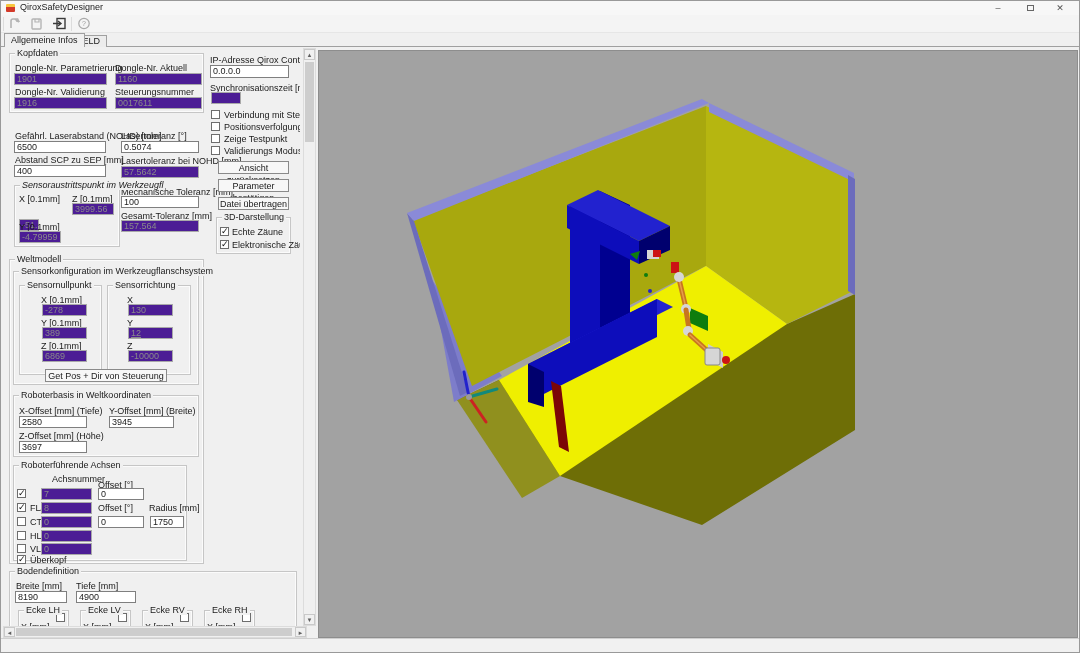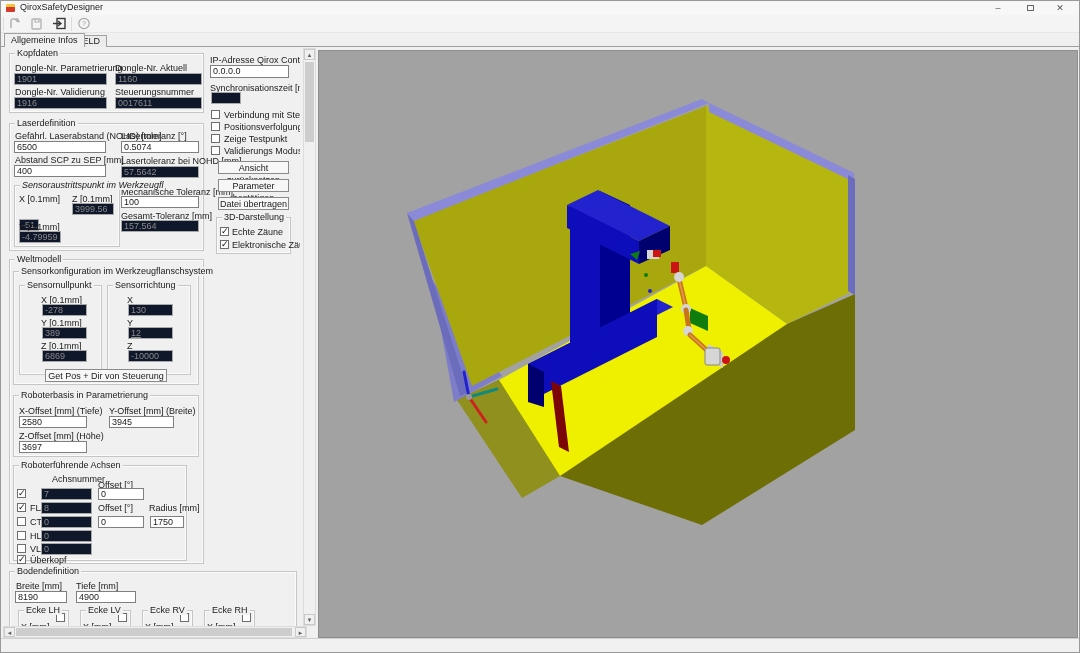--- a/index.html
+++ b/index.html
@@ -26,21 +26,21 @@
   .tabbar .baseline { position:absolute; left:0; right:0; bottom:0; height:1px; background:#a0a0a0; }
   .tab { position:absolute; top:2px; height:12px; border:1px solid #a0a0a0; border-bottom:none; background:#ececec; font-size:9px; line-height:11px; padding:0 6px; z-index:1; }
   .tab.active { top:0; height:14px; line-height:13px; background:#f0f0f0; z-index:2; }
 
   
   .left-panel { position:absolute; left:0; top:46px; width:299px; height:579px; overflow:hidden; background:#f0f0f0; }
   .grp { position:absolute; border:1px solid #c6c6c6; box-shadow:0 0 0 1px #fbfbfb inset; }
   .grp-title { position:absolute; top:-5px; left:5px; background:#f0f0f0; padding:0 2px; font-size:9px; line-height:9px; white-space:nowrap; z-index:2; }
   .lbl { position:absolute; font-size:9px; line-height:10px; white-space:nowrap; }
   .tb { position:absolute; height:12px; background:#fff; border:1px solid #7f7f7f; font-size:9px; line-height:10px; padding:0 2px; white-space:nowrap; overflow:hidden; }
-  .tb.dis { background:#0f172a; color:#8a8a8a; border-color:#a9a9a9; }
+  .tb.dis { background:#4c1d95; color:#8a8a8a; border-color:#a9a9a9; }
   .cb { position:absolute; width:9px; height:9px; background:#fff; border:1px solid #6d6d6d; }
   .cb.on::after { content:"✓"; position:absolute; left:0px; top:-2px; font-size:9px; color:#111; }
   .btn { position:absolute; background:#f7f7f7; border:1px solid #8a8a8a; font-size:9px; text-align:center; }
 
   
   .vscroll { position:absolute; left:302px; top:47px; width:13px; height:578px; background:#f0f0f0; border:1px solid #dcdcdc; }
   .vscroll .arrow { position:absolute; left:0; width:11px; height:11px; text-align:center; font-size:6px; line-height:11px; color:#606060; background:#f0f0f0; border:1px solid #c9c9c9; }
   .vscroll .up { top:0; } .vscroll .down { bottom:0; }
   .vscroll .thumb { position:absolute; left:1px; top:13px; width:9px; height:80px; background:#cdcdcd; }
   .hscroll { position:absolute; left:2px; top:625px; width:304px; height:12px; background:#f0f0f0; border:1px solid #dcdcdc; }
@@ -109,23 +109,20 @@
     </div>
     <div class="lbl" style="left:14px;top:16px;">Dongle-Nr. Parametrierung</div>
     <div class="lbl" style="left:114px;top:16px;">Dongle-Nr. Aktuell</div>
     <div class="tb dis" style="left:13px;top:26px;width:93px;">1901</div>
     <div class="tb dis" style="left:114px;top:26px;width:87px;">1160</div>
     <div class="lbl" style="left:14px;top:40px;">Dongle-Nr. Validierung</div>
     <div class="lbl" style="left:114px;top:40px;">Steuerungsnummer</div>
     <div class="tb dis" style="left:13px;top:50px;width:93px;">1916</div>
     <div class="tb dis" style="left:114px;top:50px;width:87px;">0017611</div>
 
-    <div class="grp" style="left:8px;top:76px;width:195px;height:128px;">
-      <div class="grp-title">Laserdefinition</div>
-    </div>
     <div class="lbl" style="left:14px;top:84px;">Gefährl. Laserabstand (NOHD) [mm]</div>
     <div class="tb" style="left:13px;top:94px;width:92px;">6500</div>
     <div class="lbl" style="left:120px;top:84px;">Lasertoleranz [°]</div>
     <div class="tb" style="left:120px;top:94px;width:78px;">0.5074</div>
     <div class="lbl" style="left:14px;top:108px;">Abstand SCP zu SEP [mm]</div>
     <div class="tb" style="left:13px;top:118px;width:92px;">400</div>
     <div class="lbl" style="left:120px;top:109px;">Lasertoleranz bei NOHD [mm]</div>
     <div class="tb dis" style="left:120px;top:119px;width:78px;">57.5642</div>
     <div class="grp" style="left:13px;top:138px;width:106px;height:62px;font-style:italic;">
       <div class="grp-title">Sensoraustrittspunkt im Werkzeugfl</div>
@@ -161,21 +158,21 @@
     </div>
     <div class="lbl" style="left:126px;top:248px;">X</div>
     <div class="tb dis" style="left:127px;top:257px;width:45px;">130</div>
     <div class="lbl" style="left:126px;top:271px;">Y</div>
     <div class="tb dis" style="left:127px;top:280px;width:45px;text-decoration:underline;">12</div>
     <div class="lbl" style="left:126px;top:294px;">Z</div>
     <div class="tb dis" style="left:127px;top:303px;width:45px;">-10000</div>
     <div class="btn" style="left:44px;top:322px;width:122px;height:13px;line-height:12px;">Get Pos + Dir von Steuerung</div>
 
     <div class="grp" style="left:12px;top:348px;width:186px;height:62px;">
-      <div class="grp-title">Roboterbasis in Parametrierung</div>
+      <div class="grp-title">Roboterbasis in Weltkoordinaten</div>
     </div>
     <div class="lbl" style="left:18px;top:359px;">X-Offset [mm] (Tiefe)</div>
     <div class="tb" style="left:18px;top:369px;width:68px;">2580</div>
     <div class="lbl" style="left:108px;top:359px;">Y-Offset [mm] (Breite)</div>
     <div class="tb" style="left:108px;top:369px;width:65px;">3945</div>
     <div class="lbl" style="left:18px;top:384px;">Z-Offset [mm] (Höhe)</div>
     <div class="tb" style="left:18px;top:394px;width:68px;">3697</div>
 
     <div class="grp" style="left:12px;top:418px;width:174px;height:96px;">
       <div class="grp-title">Roboterführende Achsen</div>

